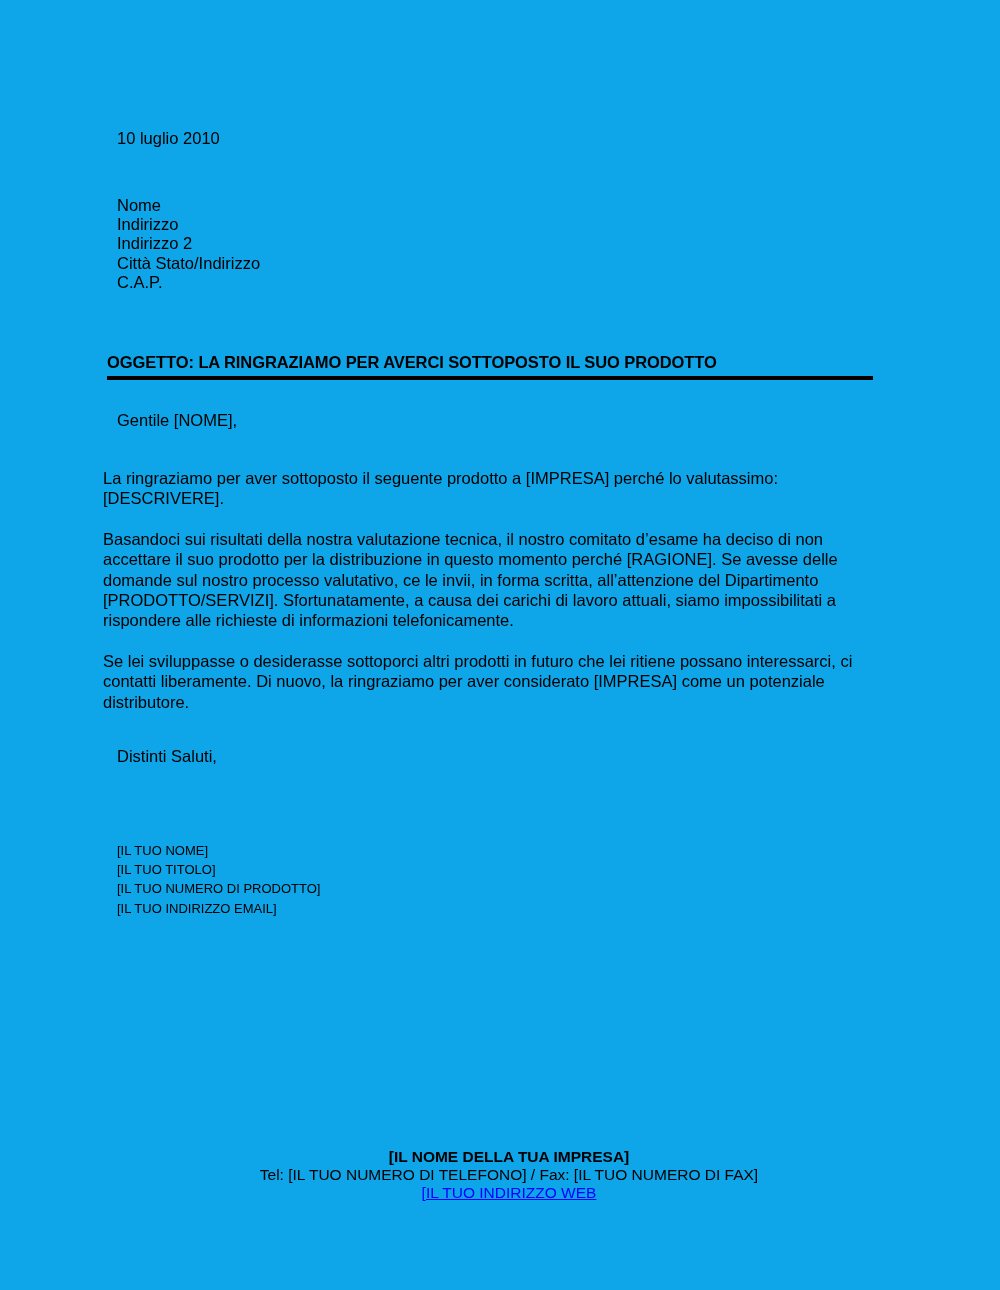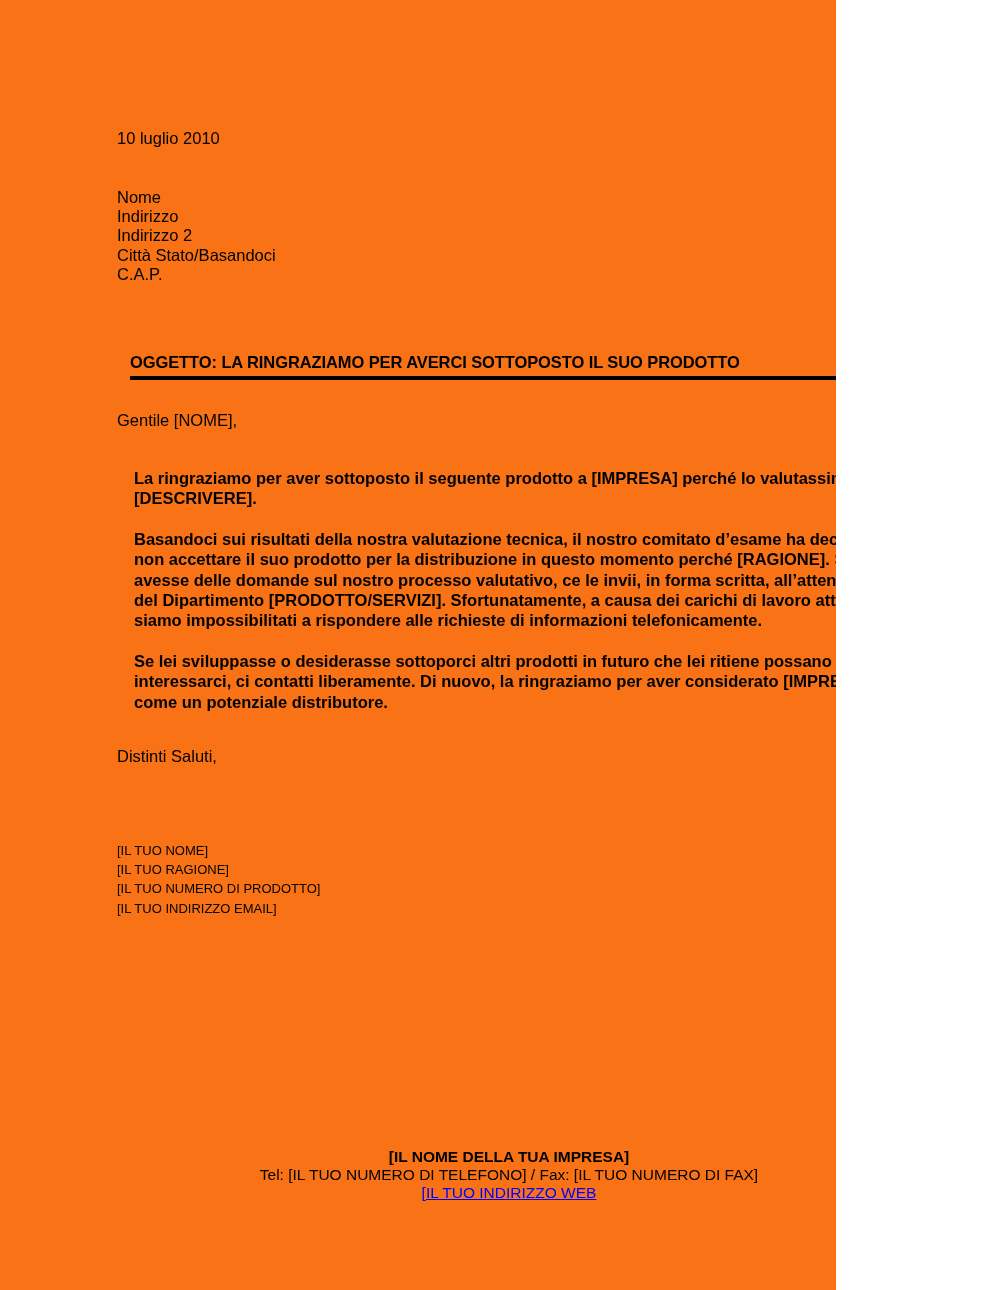--- a/index.html
+++ b/index.html
@@ -6,47 +6,47 @@
     margin: 0;
     padding: 0;
     background: #ffffff;
   }
   body {
     font-family: "Liberation Sans", sans-serif;
     color: #000000;
   }
   .page {
     position: relative;
-    width: 836px;
+    width: 1000px;
     height: 1290px;
-    background: #f97316;
+    background: #0ea5e9;
     overflow: hidden;
     box-sizing: border-box;
   }
   .date-line {
     position: absolute;
     left: 117px;
     top: 128px;
     font-size: 16.5px;
     line-height: 20px;
     white-space: nowrap;
   }
   .address-block {
     position: absolute;
     left: 117px;
-    top: 188px;
+    top: 196px;
     font-size: 16.5px;
     line-height: 19.2px;
   }
   .address-block div {
     white-space: nowrap;
   }
   .subject-wrap {
     position: absolute;
-    left: 130px;
+    left: 107px;
     top: 352px;
     width: 766px;
   }
   .subject-line {
     font-size: 16.5px;
     font-weight: bold;
     line-height: 20px;
     letter-spacing: -0.1px;
     white-space: nowrap;
   }
@@ -59,26 +59,25 @@
   .salutation {
     position: absolute;
     left: 117px;
     top: 410px;
     font-size: 16.5px;
     line-height: 20px;
     white-space: nowrap;
   }
   .body-block {
     position: absolute;
-    left: 134px;
+    left: 103px;
     top: 468px;
     width: 768px;
     font-size: 16.5px;
     line-height: 20.4px;
-    font-weight: bold;
   }
   .body-block p {
     margin: 0 0 20px 0;
     text-align: left;
   }
   .body-block p:last-child {
     margin-bottom: 0;
     margin-top: 16px;
   }
   .closing {
@@ -120,42 +119,42 @@
 <body>
 
 <div class="page">
 
   <div class="date-line">10 luglio 2010</div>
 
   <div class="address-block">
     <div>Nome</div>
     <div>Indirizzo</div>
     <div>Indirizzo 2</div>
-    <div>Città Stato/Basandoci</div>
+    <div>Città Stato/Indirizzo</div>
     <div>C.A.P.</div>
   </div>
 
   <div class="subject-wrap">
     <div class="subject-line">OGGETTO: LA RINGRAZIAMO PER AVERCI SOTTOPOSTO IL SUO PRODOTTO</div>
     <div class="subject-rule"></div>
   </div>
 
   <div class="salutation">Gentile [NOME],</div>
 
   <div class="body-block">
     <p>La ringraziamo per aver sottoposto il seguente prodotto a [IMPRESA] perché lo valutassimo: [DESCRIVERE].</p>
     <p>Basandoci sui risultati della nostra valutazione tecnica, il nostro comitato d’esame ha deciso di non accettare il suo prodotto per la distribuzione in questo momento perché [RAGIONE]. Se avesse delle domande sul nostro processo valutativo, ce le invii, in forma scritta, all’attenzione del Dipartimento [PRODOTTO/SERVIZI]. Sfortunatamente, a causa dei carichi di lavoro attuali, siamo impossibilitati a rispondere alle richieste di informazioni telefonicamente.</p>
     <p>Se lei sviluppasse o desiderasse sottoporci altri prodotti in futuro che lei ritiene possano interessarci, ci contatti liberamente. Di nuovo, la ringraziamo per aver considerato [IMPRESA] come un potenziale distributore.</p>
   </div>
 
   <div class="closing">Distinti Saluti,</div>
 
   <div class="signature-block">
     <div>[IL TUO NOME]</div>
-    <div>[IL TUO RAGIONE]</div>
+    <div>[IL TUO TITOLO]</div>
     <div>[IL TUO NUMERO DI PRODOTTO]</div>
     <div>[IL TUO INDIRIZZO EMAIL]</div>
   </div>
 
   <div class="footer">
     <div class="company">[IL NOME DELLA TUA IMPRESA]</div>
     <div>Tel: [IL TUO NUMERO DI TELEFONO] / Fax: [IL TUO NUMERO DI FAX]</div>
     <div><span class="weblink">[IL TUO INDIRIZZO WEB</span></div>
   </div>
 

